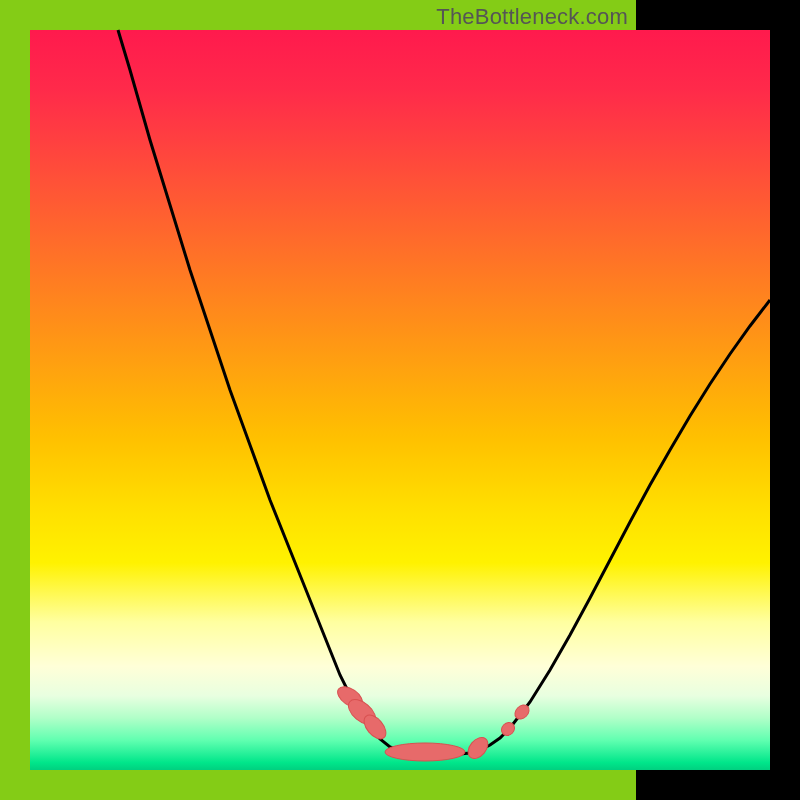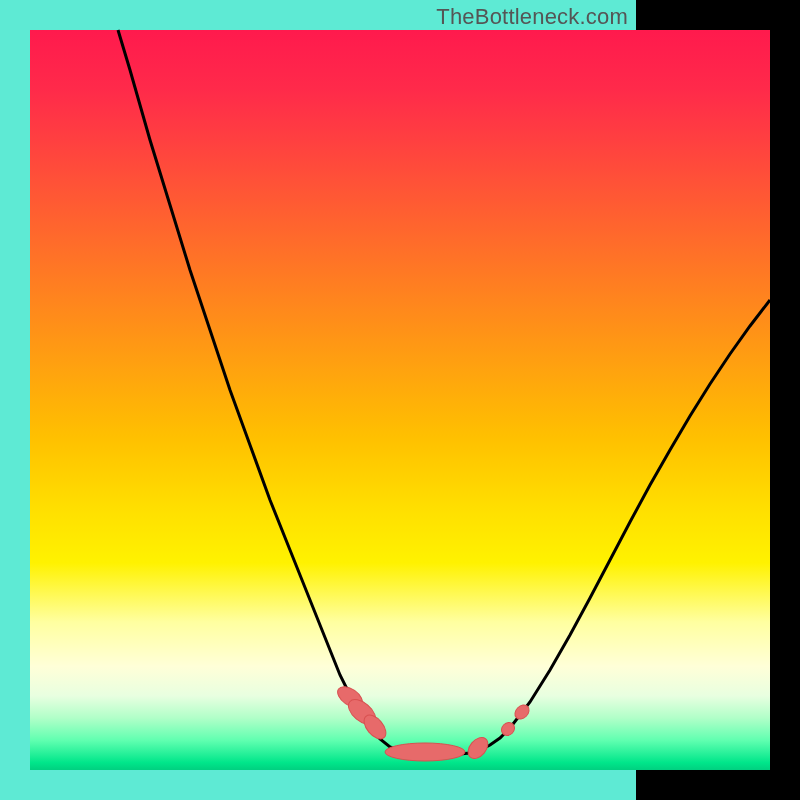--- a/index.html
+++ b/index.html
@@ -8,21 +8,21 @@
     width: 800px;
     height: 800px;
     background: #000;
     font-family: Arial, Helvetica, sans-serif;
     overflow: hidden;
   }
   .frame {
     position: absolute;
     left: 0; top: 0;
     width: 636px; height: 800px;
-    background: #5eead4;
+    background: #84cc16;
   }
   .plot {
     position: absolute;
     left: 30px; top: 30px;
     width: 740px; height: 740px;
     background: linear-gradient(to bottom,
       #ff1a4d 0%,
       #ff2a4a 8%,
       #ff4040 15%,
       #ff6030 25%,

